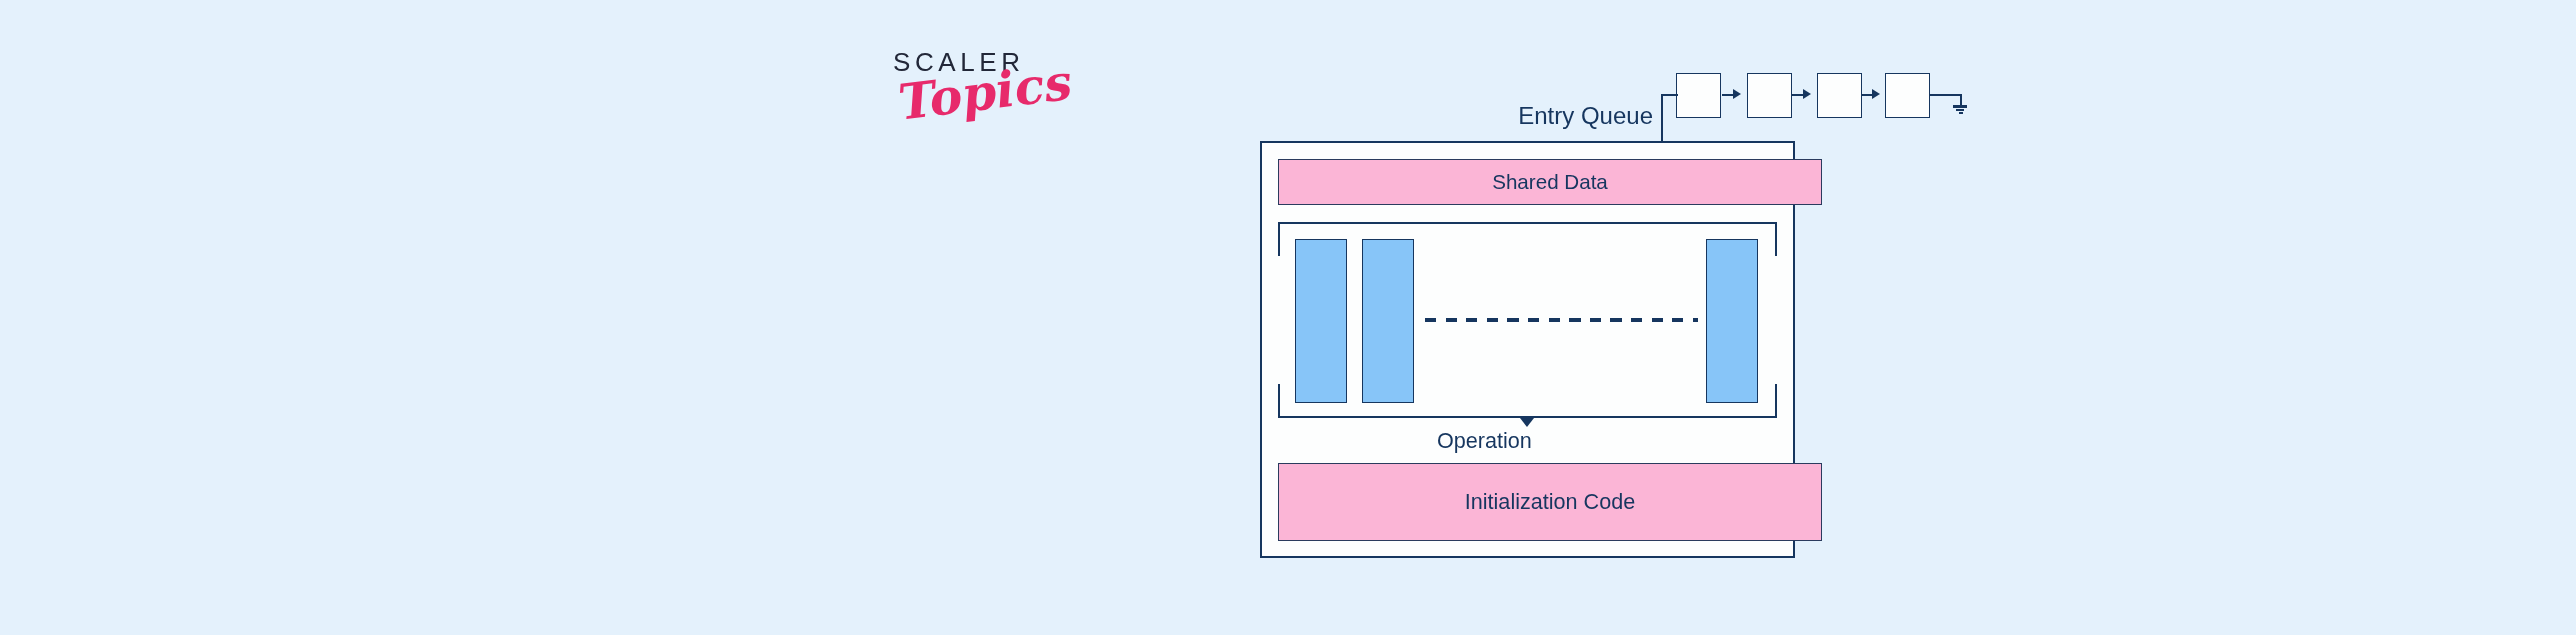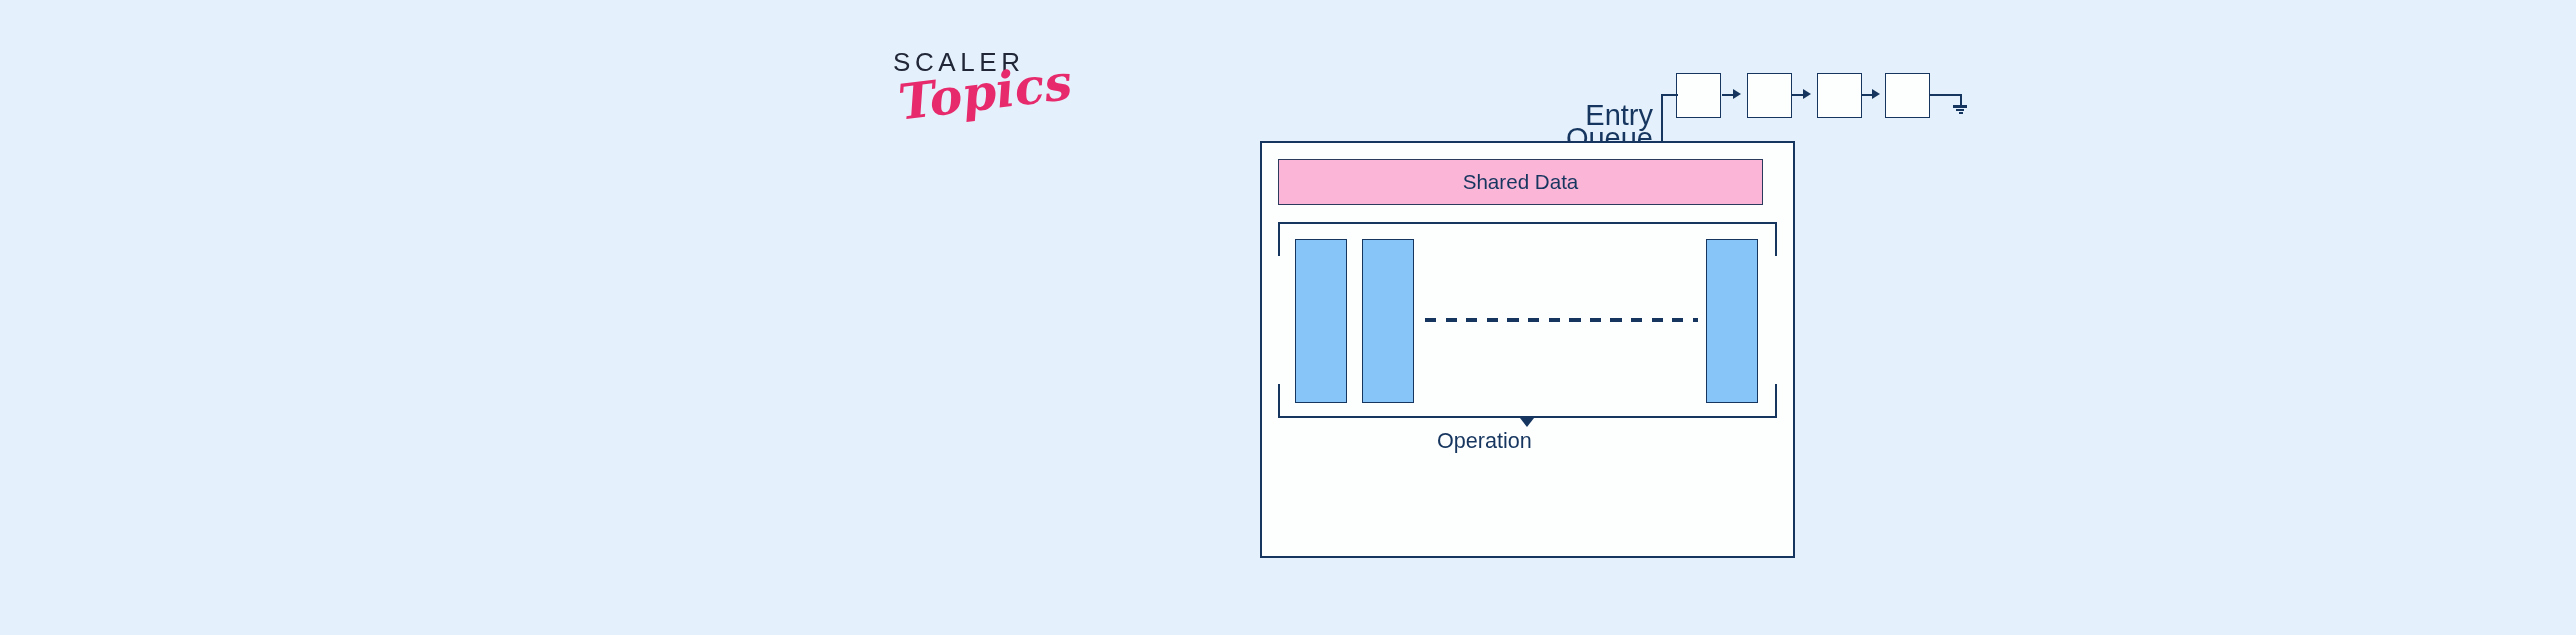--- a/index.html
+++ b/index.html
@@ -33,21 +33,21 @@
     margin-top:4.1px;margin-left:3.1px;
   }
 
   
   .h4{position:absolute;height:2.1px;background:var(--line);}
   .v4{position:absolute;width:2.1px;background:var(--line);}
 
   
   .eq-label{
     position:absolute;left:1504px;top:104px;width:149px;
-    text-align:right;font-size:29px;line-height:23px;color:var(--text);
+    text-align:right;font-size:24px;line-height:23px;color:var(--text);
   }
   .qnode{
     position:absolute;top:73px;width:45px;height:45px;
     box-sizing:border-box;border:1.5px solid var(--line);
     background:var(--white-fill);
   }
   .arrow-right{
     position:absolute;width:0;height:0;top:89px;
     border-top:5.7px solid transparent;
     border-bottom:5.7px solid transparent;
@@ -55,21 +55,21 @@
   }
   .ground-bar{position:absolute;background:var(--line);}
 
   
   .monitor-box{
     position:absolute;left:1260px;top:141px;width:535px;height:417px;
     box-sizing:border-box;border:2.1px solid var(--line);
     background:var(--white-fill);
   }
   .pink-box{
-    position:absolute;left:1278px;width:485px;
+    position:absolute;left:1278px;width:544px;
     box-sizing:border-box;border:1.5px solid var(--pink-border);
     background:var(--pink-fill);
     display:flex;align-items:center;justify-content:center;
     color:var(--text);
   }
   .shared{top:159px;height:46px;font-size:20.6px;}
   .init{top:463px;height:78px;font-size:21.6px;}
   .bracket-top{
     position:absolute;left:1278px;top:222px;width:499px;height:34px;
     box-sizing:border-box;
@@ -148,15 +148,18 @@
 
   <div class="blue-bar" style="left:1295px"></div>
   <div class="blue-bar" style="left:1362px"></div>
   <div class="blue-bar" style="left:1706px"></div>
 
   <div class="dashed"></div>
 
   <div class="op-arrow"></div>
   <div class="op-label">Operation</div>
 
+  <div class="pink-box init">
+    <span>Initialization Code</span>
+  </div>
 
 </div>
 
 
 </body></html>

